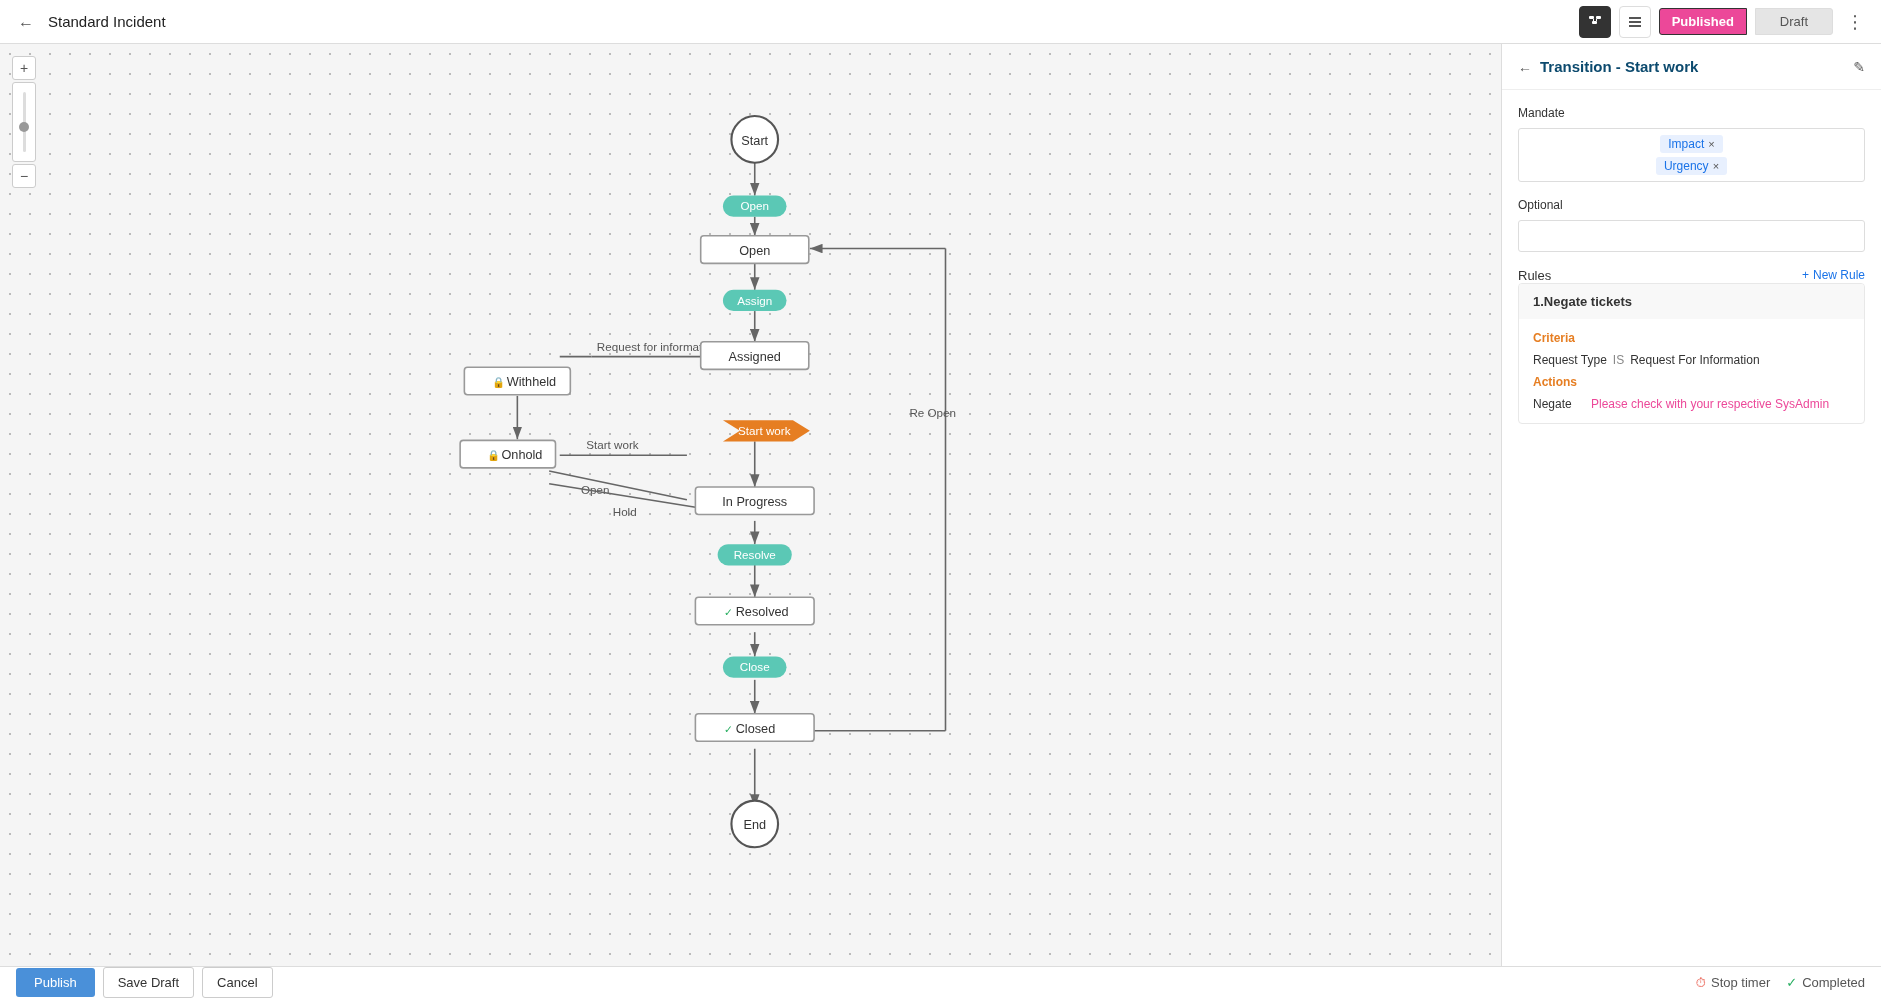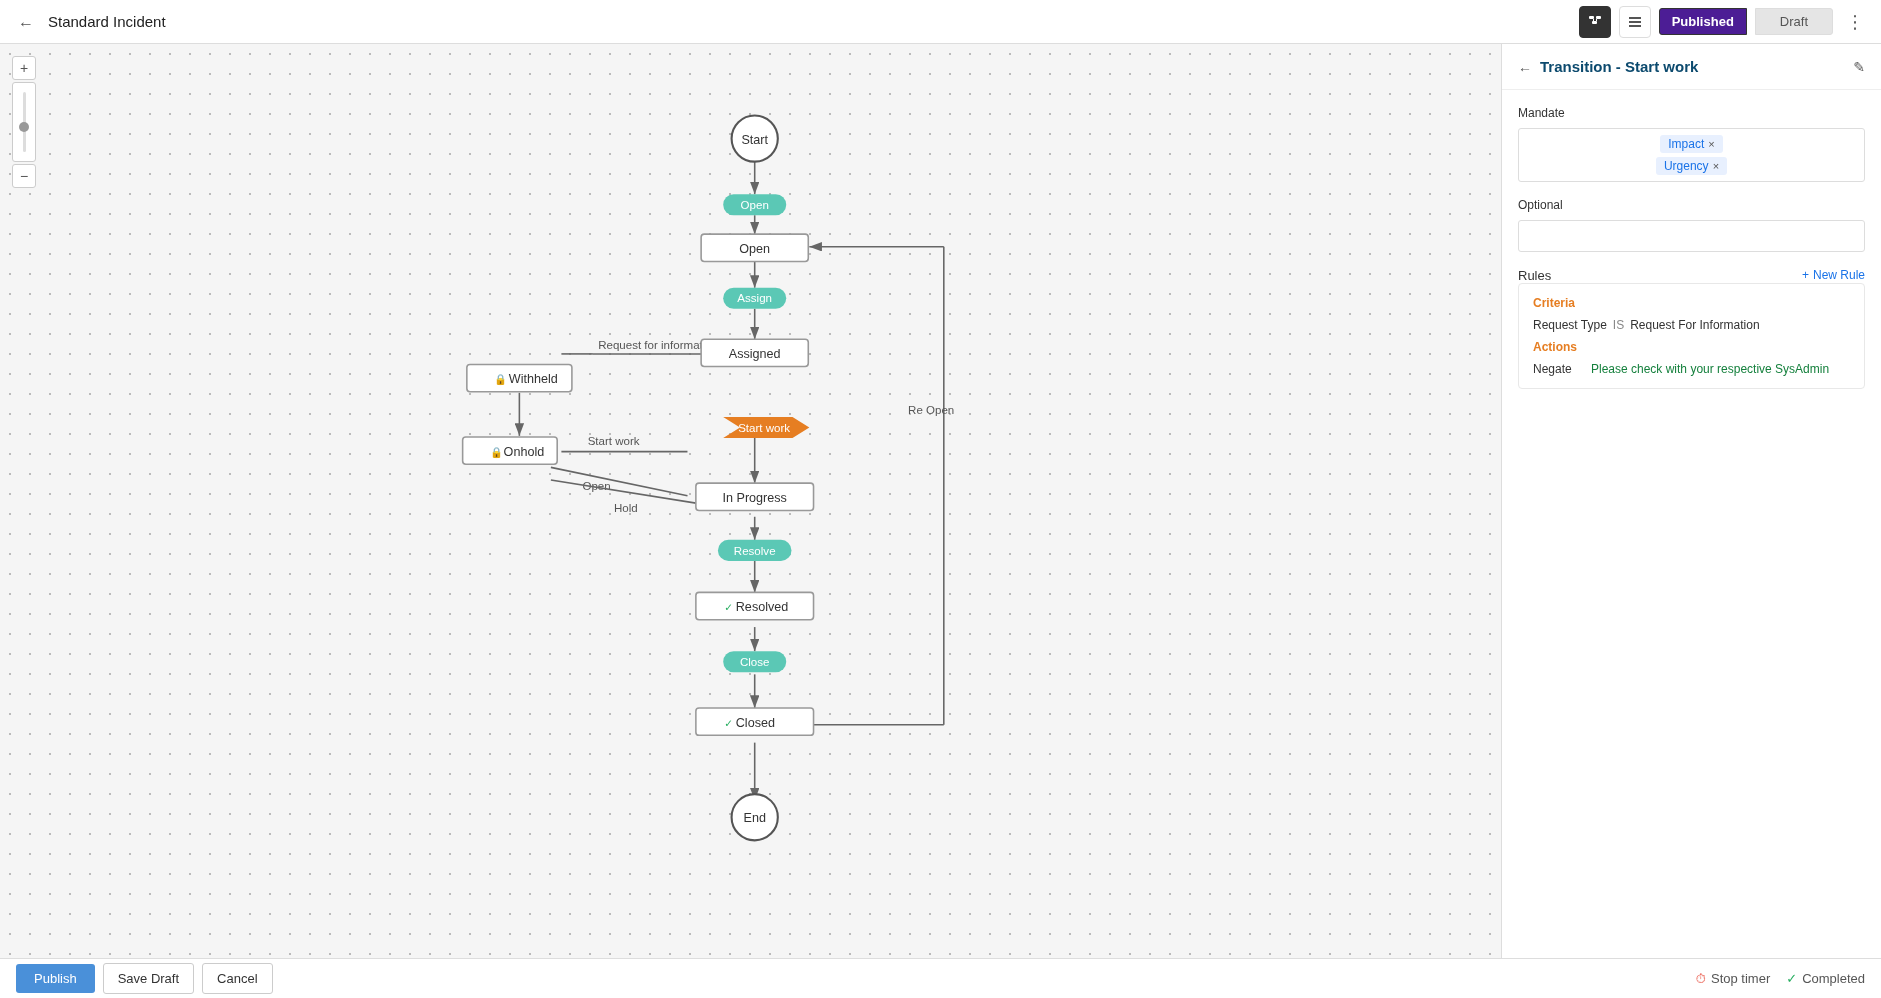--- a/index.html
+++ b/index.html
@@ -5,21 +5,21 @@
     * { box-sizing: border-box; margin: 0; padding: 0; }
     body { font-family: -apple-system, BlinkMacSystemFont, 'Segoe UI', sans-serif; font-size: 13px; background: #f0f0f0; display: flex; flex-direction: column; height: 100vh; overflow: hidden; }
 
     
     .header { display: flex; align-items: center; background: #fff; border-bottom: 1px solid #ddd; height: 44px; padding: 0 12px; flex-shrink: 0; }
     .header-back { display: flex; align-items: center; justify-content: center; width: 28px; height: 28px; cursor: pointer; color: #555; font-size: 16px; }
     .header-title { font-size: 15px; font-weight: 400; color: #222; margin-left: 8px; flex: 1; }
     .header-right { display: flex; align-items: center; gap: 8px; }
     .header-icon-btn { display: flex; align-items: center; justify-content: center; width: 32px; height: 32px; border-radius: 4px; cursor: pointer; border: 1px solid #ddd; background: #fff; }
     .header-icon-btn.active { background: #333; color: #fff; border-color: #333; }
-    .btn-published { background: #4c1d95; color: #fff; border: 1px solid #333; border-radius: 3px 0 0 3px; padding: 5px 12px; font-size: 13px; font-weight: 600; cursor: pointer; }
+    .btn-published { background: #ec4899; color: #fff; border: 1px solid #333; border-radius: 3px 0 0 3px; padding: 5px 12px; font-size: 13px; font-weight: 600; cursor: pointer; }
     .btn-draft { background: #e5e5e5; color: #555; border: 1px solid #ddd; border-radius: 0 3px 3px 0; padding: 5px 24px; font-size: 13px; cursor: pointer; }
     .header-menu { display: flex; align-items: center; justify-content: center; width: 28px; cursor: pointer; font-size: 18px; color: #555; }
 
     
     .main { display: flex; flex: 1; overflow: hidden; }
 
     
     .canvas-area { flex: 1; background-image: radial-gradient(circle, #bbb 1px, transparent 1px); background-size: 20px 20px; background-color: #f5f5f5; position: relative; overflow: hidden; }
 
     
@@ -60,24 +60,24 @@
     .rule-card-header { background: #f8f8f8; padding: 10px 14px; font-size: 13px; font-weight: 600; color: #333; }
     .rule-card-body { padding: 12px 14px; }
     .rule-section-label { color: #e67e22; font-size: 12px; font-weight: 600; margin-bottom: 8px; }
     .rule-row { display: flex; align-items: center; gap: 6px; font-size: 12px; color: #333; margin-bottom: 8px; }
     .rule-key { font-weight: 500; }
     .rule-op { color: #888; }
     .rule-val { color: #333; }
     .rule-actions-section { margin-top: 8px; }
     .rule-action-row { display: flex; gap: 8px; font-size: 12px; color: #333; }
     .rule-action-key { font-weight: 500; min-width: 50px; }
-    .rule-action-val { color: #15803d; text-align: center; }
-
-    
-    .footer { display: flex; align-items: center; background: #fff; border-top: 1px solid #ddd; height: 40px; padding: 0 16px; gap: 8px; flex-shrink: 0; }
+    .rule-action-val { color: #ec4899; text-align: center; }
+
+    
+    .footer { display: flex; align-items: center; background: #fff; border-top: 1px solid #ddd; height: 32px; padding: 0 16px; gap: 8px; flex-shrink: 0; }
     .btn-publish { background: #4a90d9; color: #fff; border: none; border-radius: 3px; padding: 7px 18px; font-size: 13px; font-weight: 500; cursor: pointer; }
     .btn-save-draft { background: #fff; color: #333; border: 1px solid #ccc; border-radius: 3px; padding: 7px 14px; font-size: 13px; cursor: pointer; }
     .btn-cancel { background: #fff; color: #333; border: 1px solid #ccc; border-radius: 3px; padding: 7px 14px; font-size: 13px; cursor: pointer; }
     .footer-right { display: flex; align-items: center; gap: 16px; margin-left: auto; }
     .footer-status { display: flex; align-items: center; gap: 5px; font-size: 13px; color: #555; }
     .footer-status .icon-stop { color: #e74c3c; }
     .footer-status .icon-check { color: #27ae60; }
   </style>
 </head>
 <body>
@@ -249,20 +249,21 @@
       <div class="field-group">
         <div class="rules-header">
           <div class="rules-label">Rules</div>
           <div class="new-rule-btn">
             <span>+</span>
             <span>New Rule</span>
           </div>
         </div>
 
         <div class="rule-card">
+          <div class="rule-card-header">1.Negate tickets</div>
           <div class="rule-card-body">
             <div class="rule-section-label">Criteria</div>
             <div class="rule-row">
               <span class="rule-key">Request Type</span>
               <span class="rule-op">IS</span>
               <span class="rule-val">Request For Information</span>
             </div>
             <div class="rule-actions-section">
               <div class="rule-section-label">Actions</div>
               <div class="rule-action-row">

